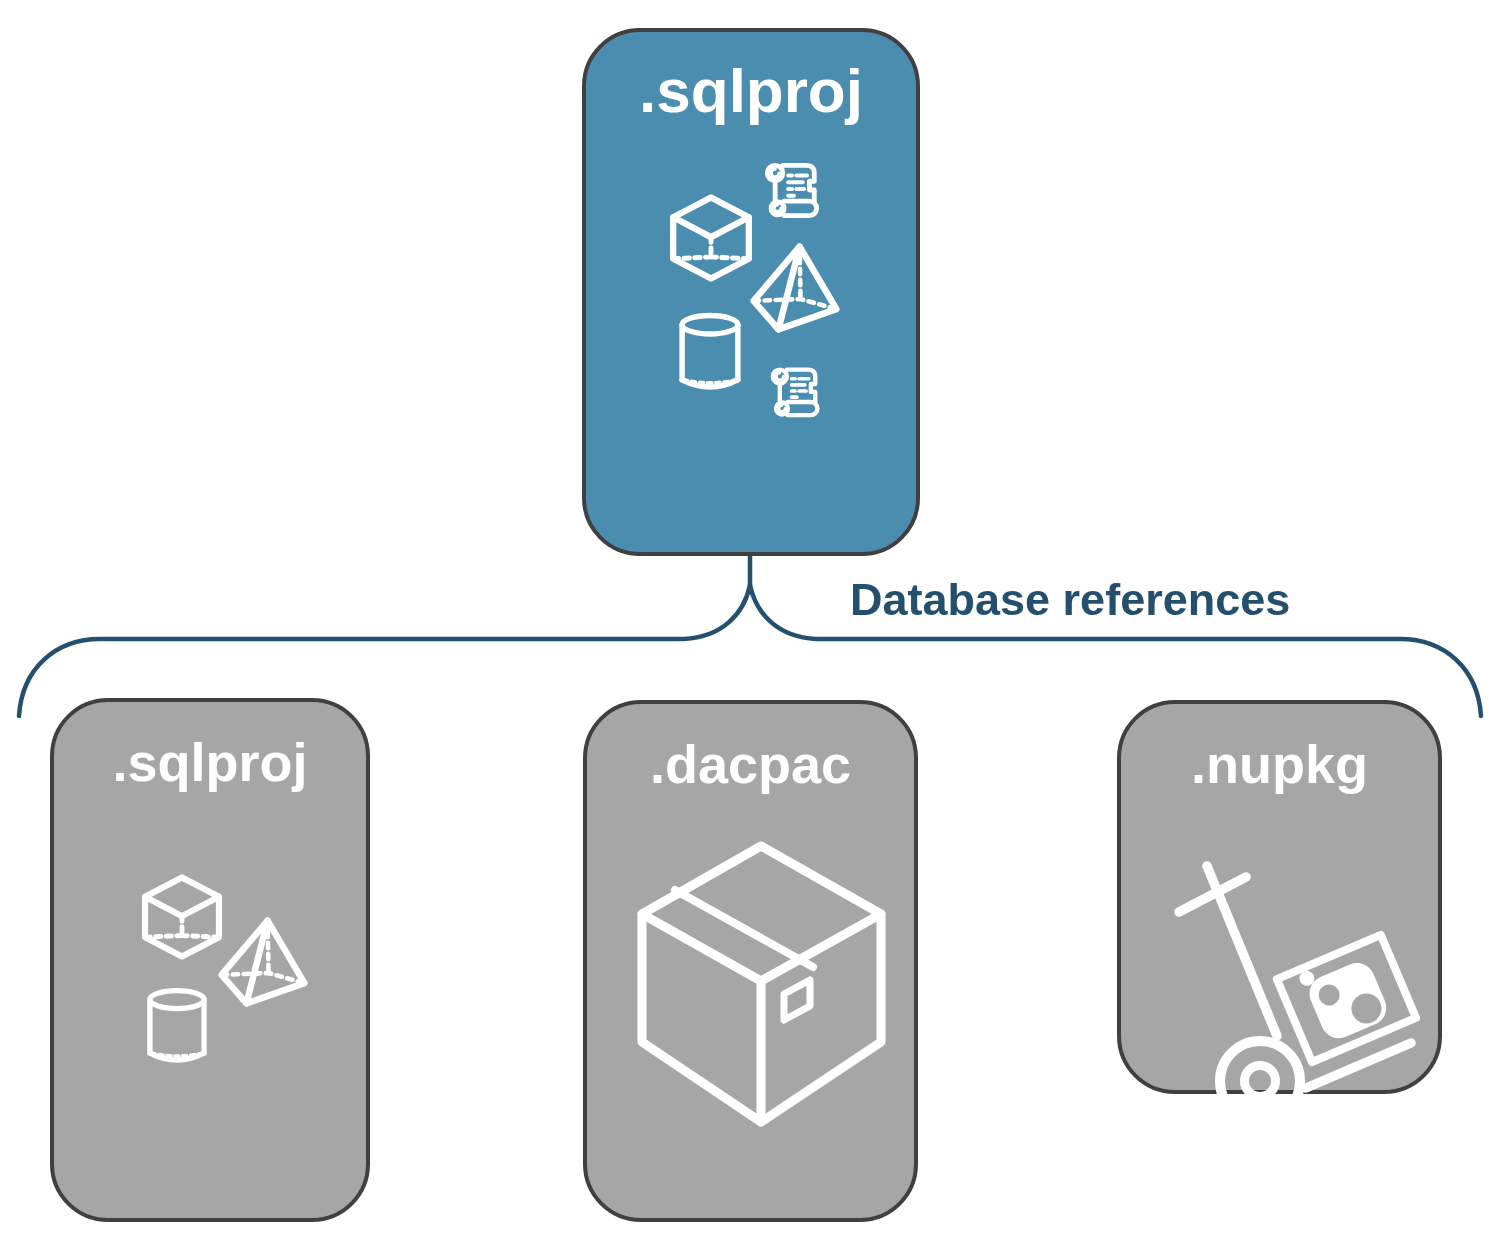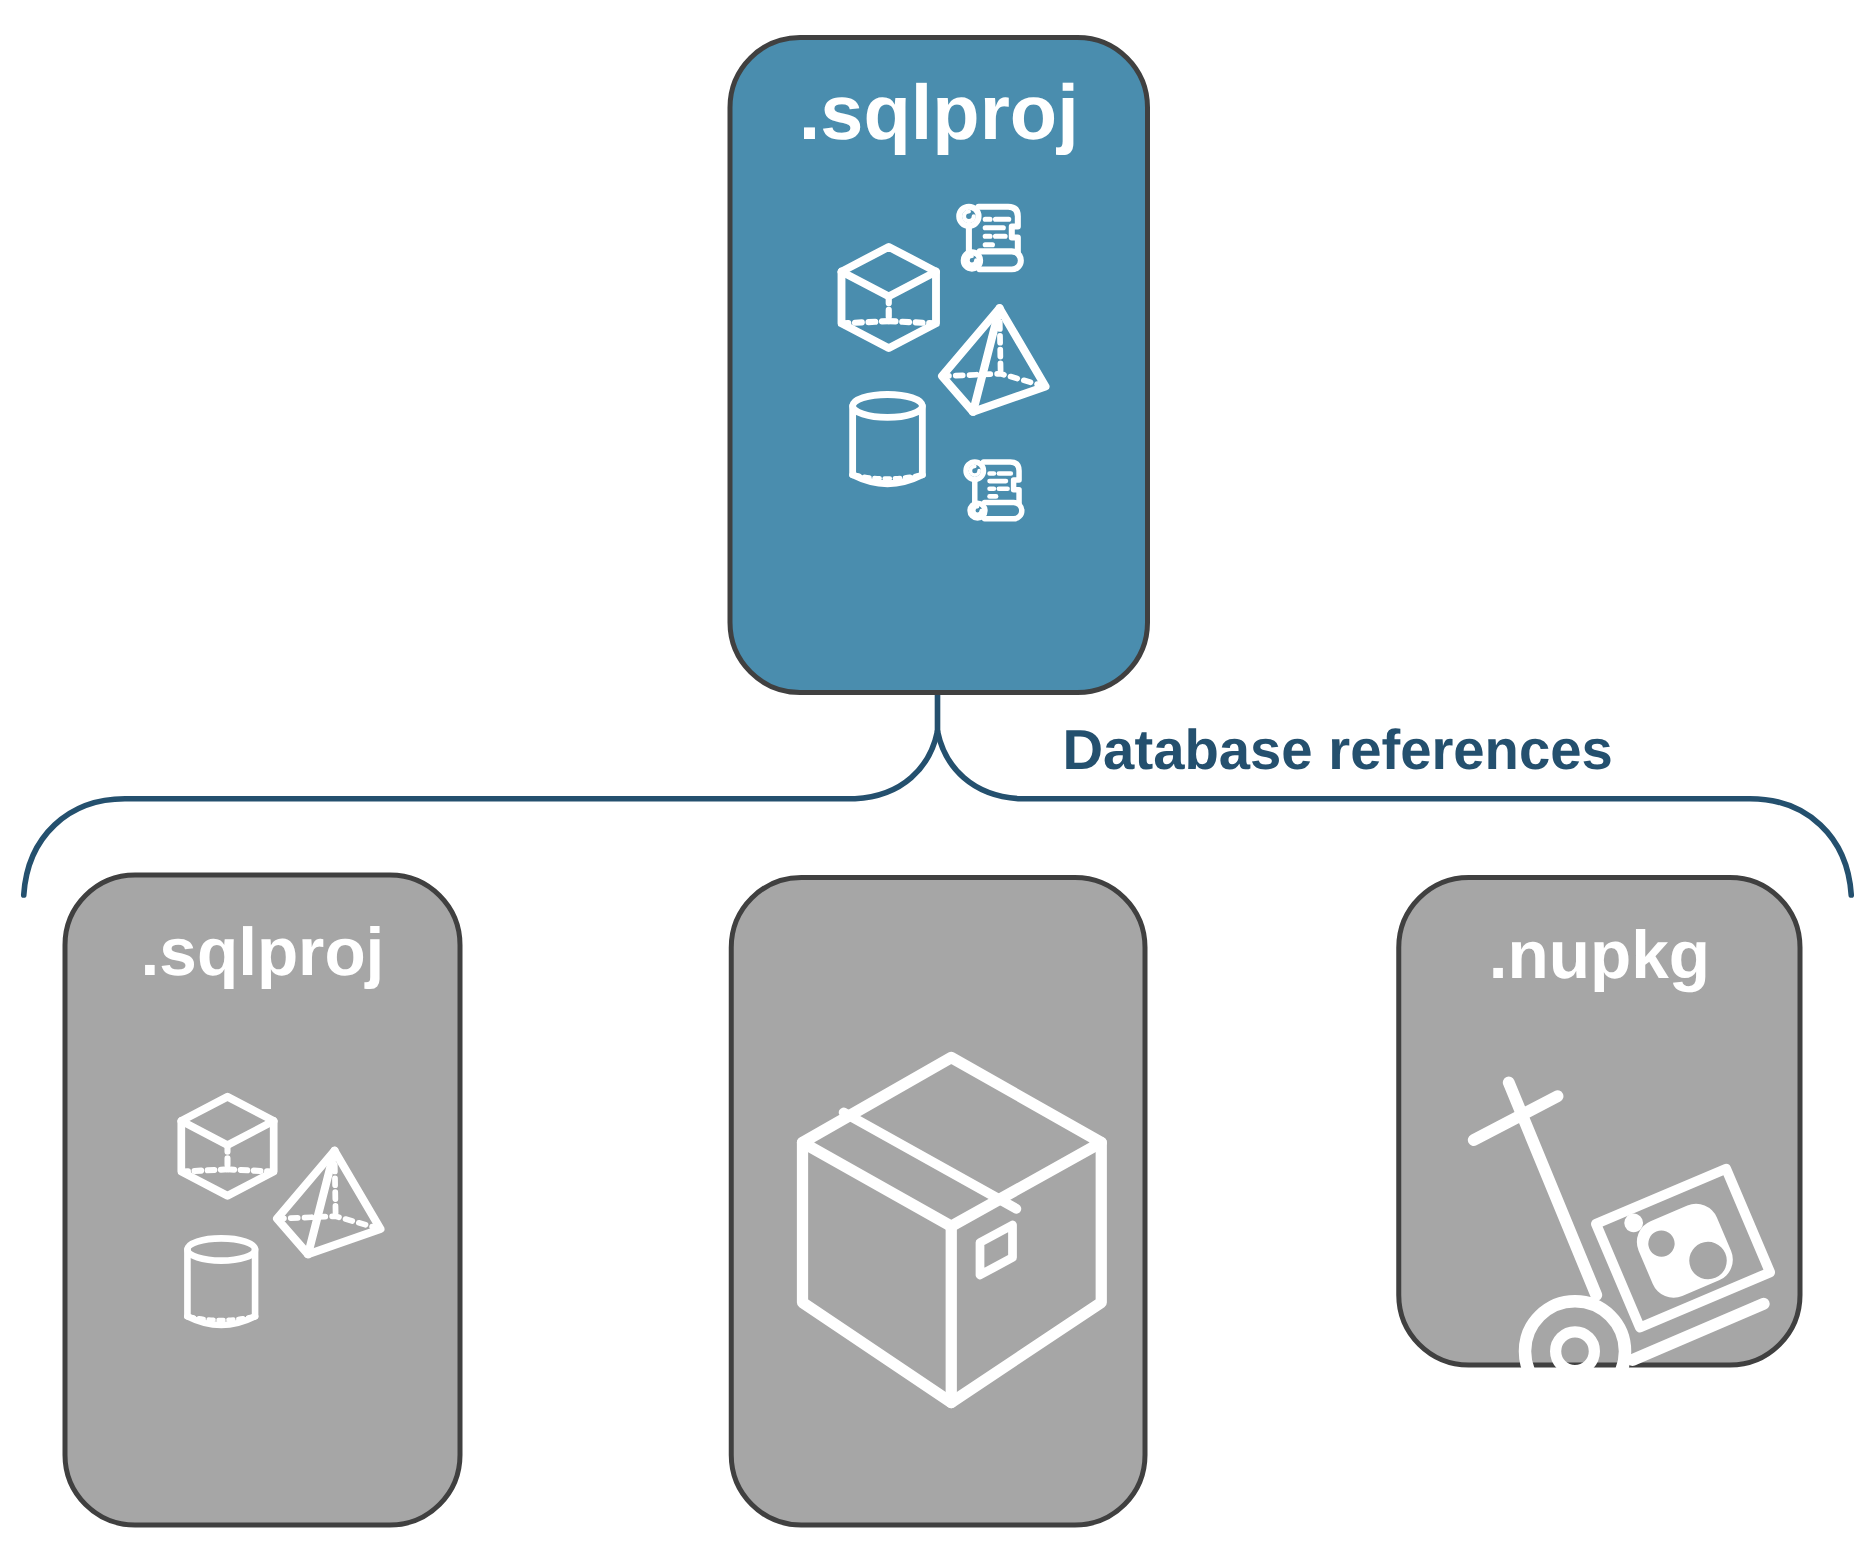--- a/index.html
+++ b/index.html
@@ -109,20 +109,21 @@
   <div class="node node-child c0">
     <span class="node-title">.sqlproj</span>
     <svg class="icons-svg" width="320" height="524" viewBox="0 0 320 524">
       <use href="#sym-cube" x="84" y="170" width="88" height="90"></use>
       <use href="#sym-pyramid" x="158" y="214" width="102" height="92"></use>
       <use href="#sym-cylinder" x="90" y="286" width="66" height="80"></use>
     </svg>
   </div>
 
   <div class="node node-child c1">
+    <span class="node-title">.dacpac</span>
     <svg class="icons-svg" width="335" height="522" viewBox="0 0 335 522">
       <g fill="none" stroke="#FFFFFF" stroke-width="9" stroke-linejoin="round" stroke-linecap="round">
         <path d="M174,142 L55,210 L174,277 L294,210 Z"></path>
         <path d="M55,210 V338 L174,418 L294,338 V210"></path>
         <path d="M174,277 V418"></path>
         <path d="M88,186 L226,263" stroke-width="8"></path>
         <path d="M197,290 l26,-14 v26 l-26,14 z" stroke-width="7"></path>
       </g>
     </svg>
   </div>

